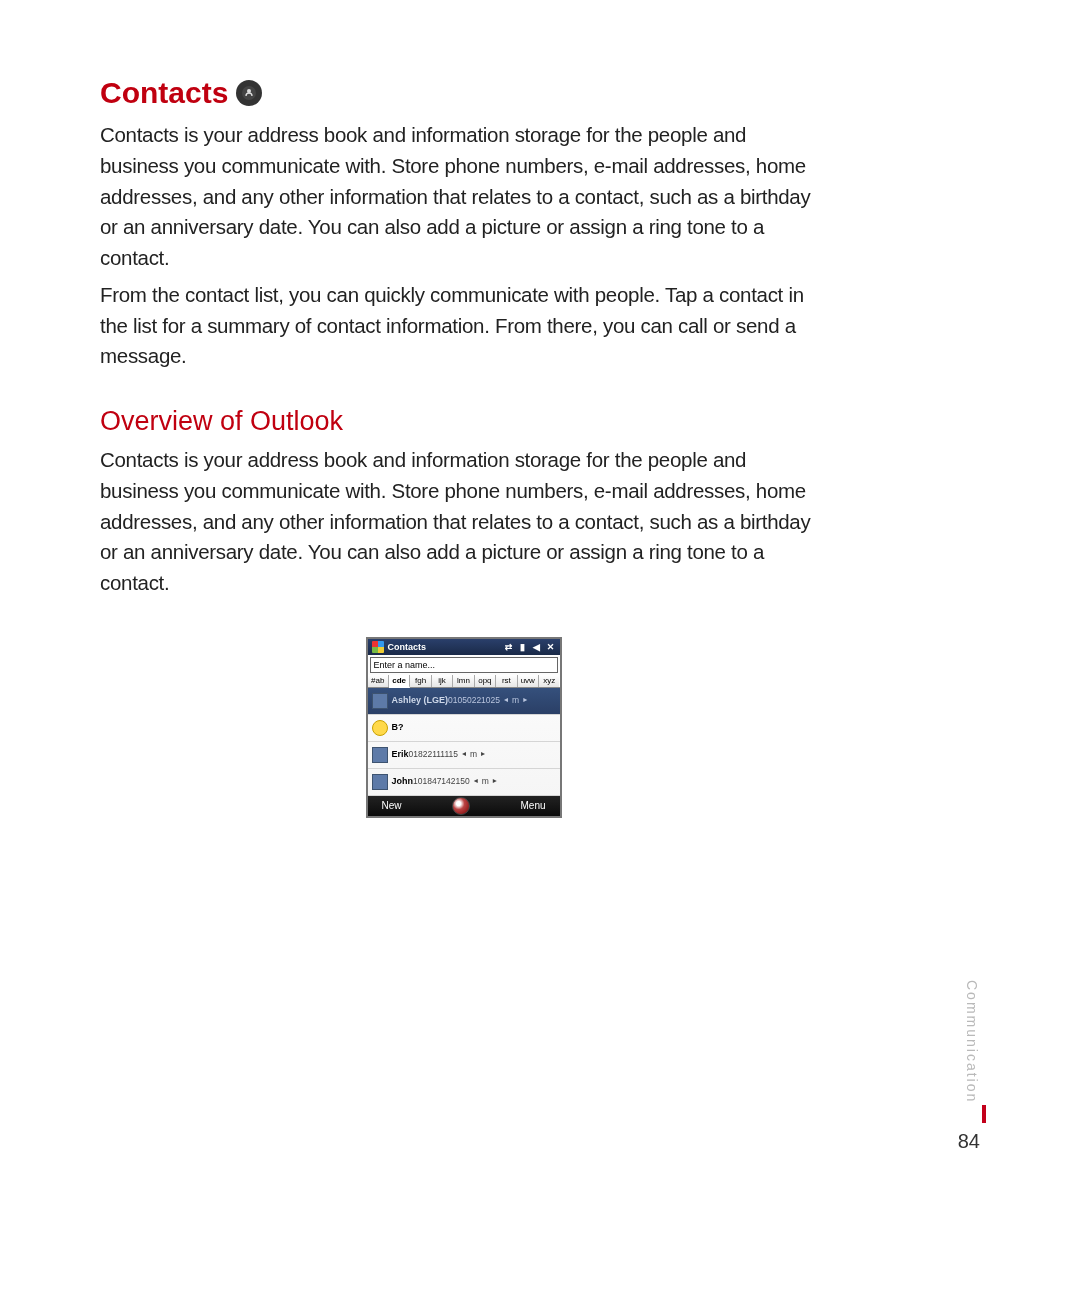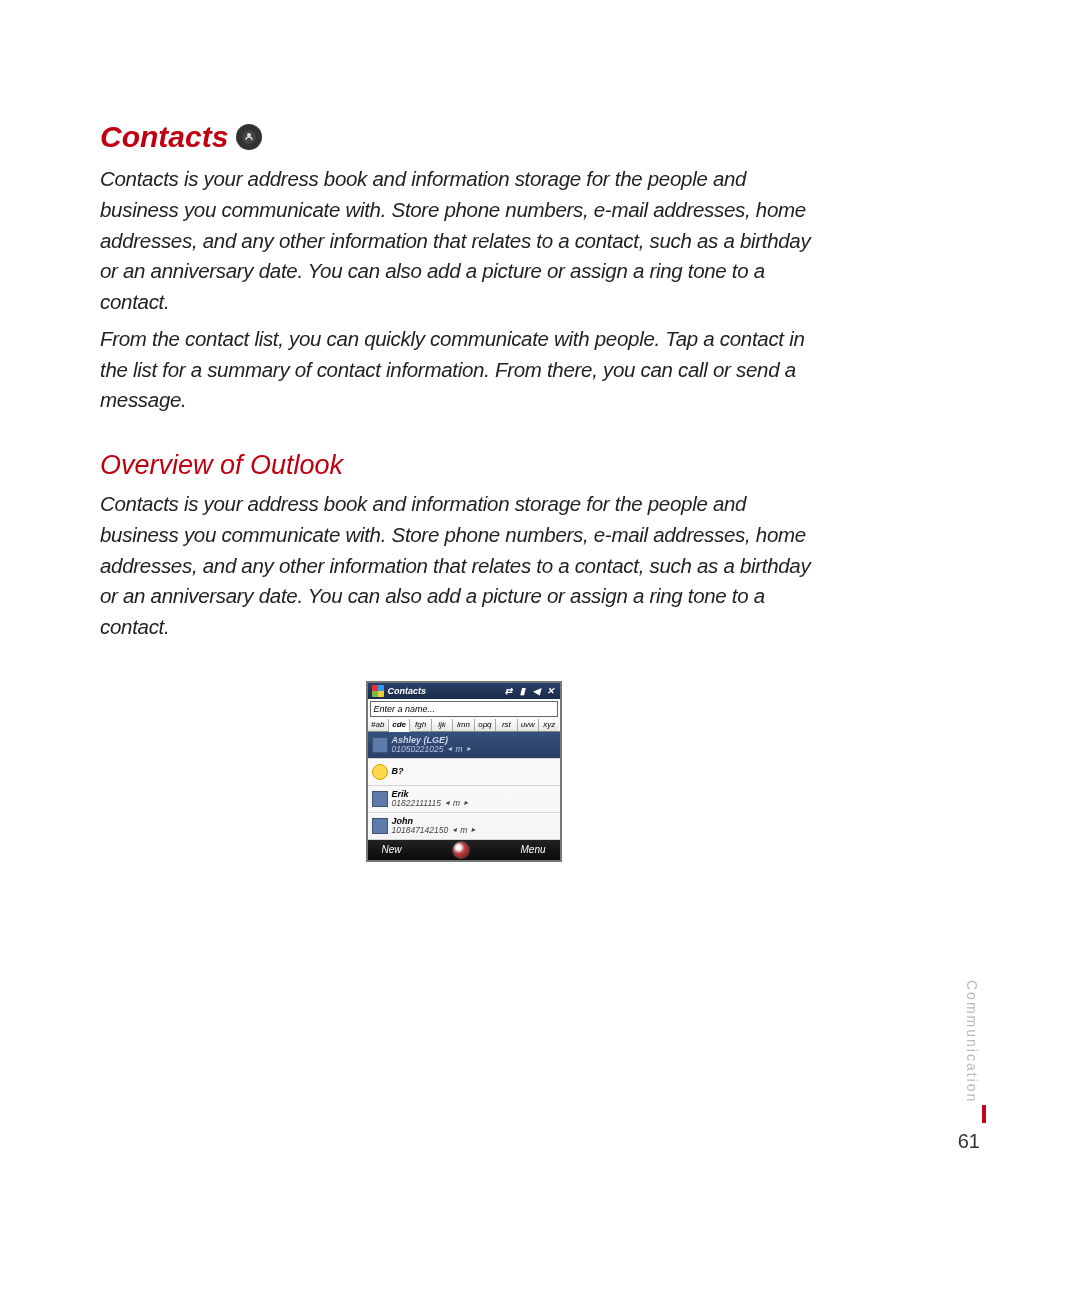--- a/index.html
+++ b/index.html
@@ -10,22 +10,21 @@
     background: #ffffff;
     font-family: "Helvetica Neue", Arial, sans-serif;
     color: #2a2a2a;
     position: relative;
   }
   .page {
     position: relative;
     width: 927px;
     height: 1298px;
     box-sizing: border-box;
-    padding: 120px 100px 0 100px;
-    font-style: italic;
+    padding: 76px 100px 0 100px;
   }
   .section-title {
     font-size: 30px;
     font-weight: 600;
     color: #c00010;
     display: flex;
     align-items: center;
     gap: 8px;
     margin: 0 0 10px 0;
     font-stretch: condensed;
@@ -134,21 +133,21 @@
     background: linear-gradient(#35507c,#2a3f66);
     color:#cdd7e8;
   }
   .contact-row .avatar {
     width:14px; height:14px;
     background:#5d7aa8;
     border:1px solid #3d5370;
     display:inline-flex; align-items:center; justify-content:center;
   }
   .contact-row .avatar.msn { background:#ffd94a; border-color:#c9a100; border-radius:50%; }
-  .contact-row .ctext { display:flex; flex-direction:column; line-height:1.05; }
+  .contact-row .ctext { display:flex; flex-direction:row; line-height:1.05; }
   .contact-row .cname { font-size:9px; font-weight:bold; }
   .contact-row .cnum { font-size:8.5px; color:#444; display:flex; gap:4px; }
   .contact-row.selected .cnum { color:#b9c5de; }
   .cnum .arrow { font-size:8px; }
   .phone-fill { flex:1; background:linear-gradient(#fbfbfb,#efefef); }
   .phone-softbar {
     height:20px;
     background: linear-gradient(#222,#0b0b0b);
     color:#fff;
     display:flex;
@@ -289,13 +288,13 @@
       <span>New</span>
       <span class="center-btn"></span>
       <span>Menu</span>
     </div>
   </div>
 
 </div>
 
 <div class="sidetab">Communication</div>
 <div class="sidetab-bar"></div>
-<div class="pagenum">61</div>
+<div class="pagenum">84</div>
 
 </body></html>

